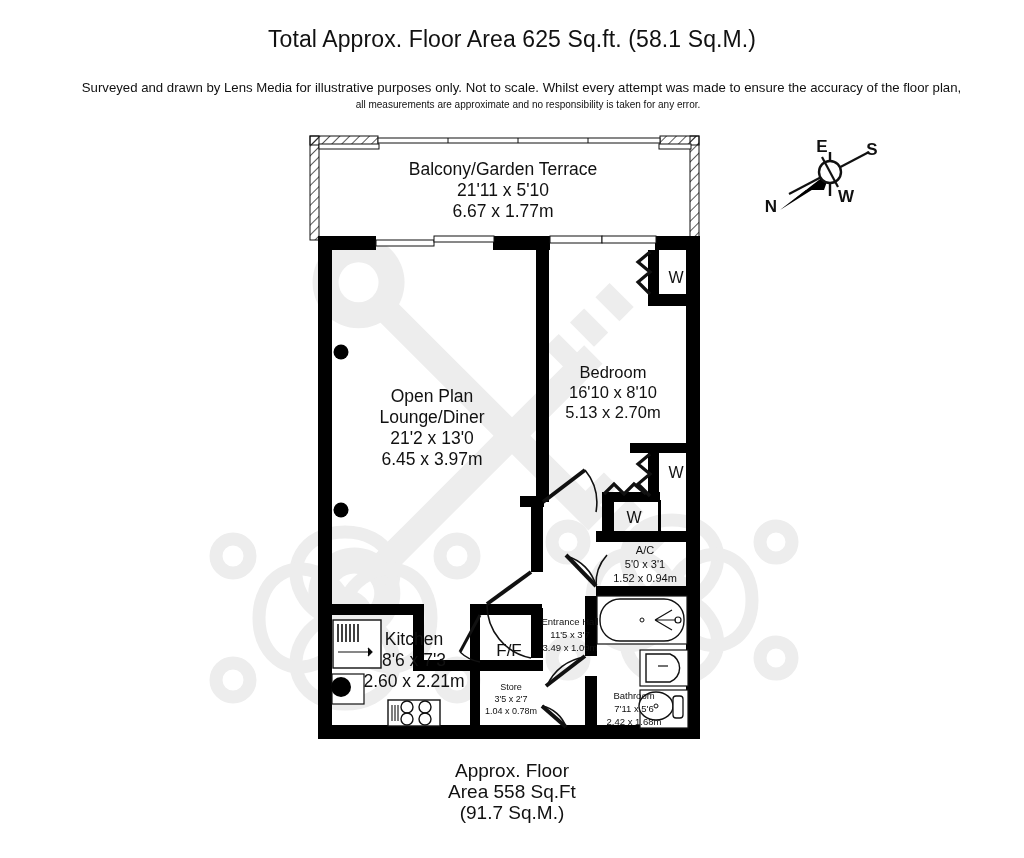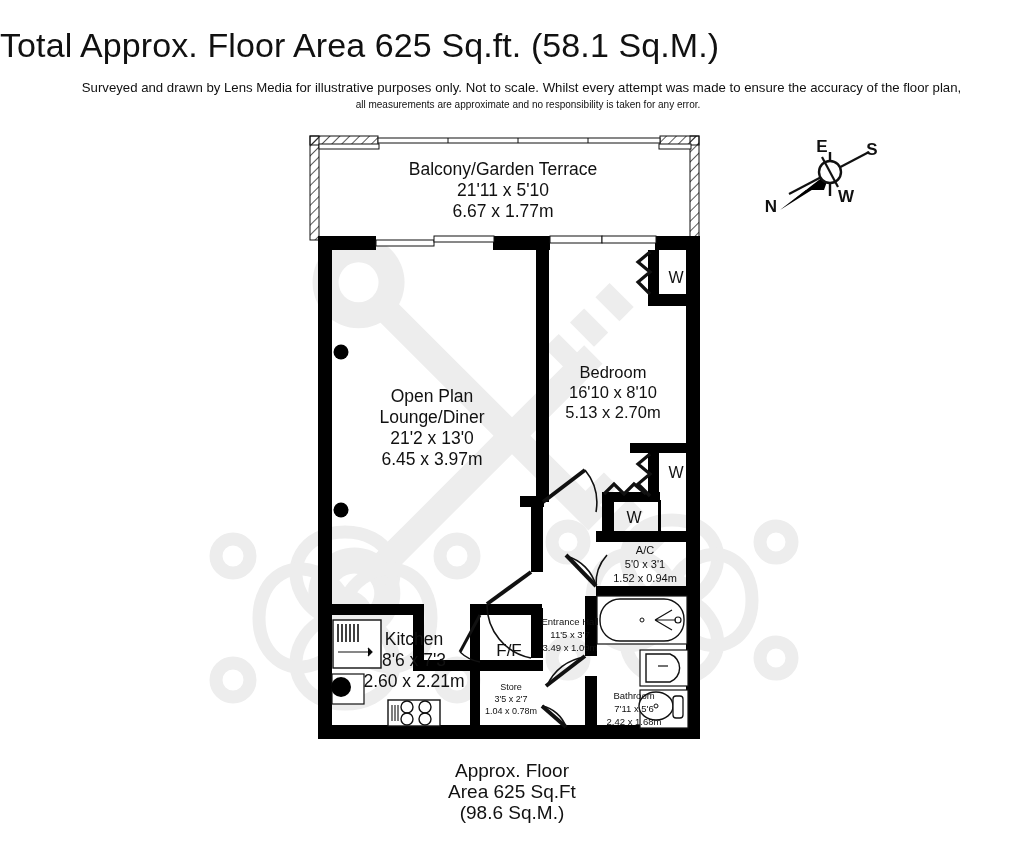--- a/index.html
+++ b/index.html
@@ -11,21 +11,22 @@
     color: #111;
     overflow: hidden;
   }
   #page {
     position: relative;
     width: 1024px; height: 858px;
     background: #ffffff;
   }
   .title {
     position: absolute; left: 0; top: 26px; width: 1024px;
-    font-size: 34px; font-weight: 400; letter-spacing: .1px;
+    text-align: center;
+    font-size: 23px; font-weight: 400; letter-spacing: .1px;
     color: #111;
   }
   .disclaimer-1 {
     position: absolute; left: 0; top: 80px; width: 1024px;
     text-align: center; font-size: 13.2px; color: #111; padding-left: 19px;
   }
   .disclaimer-2 {
     position: absolute; left: 16px; top: 99px; width: 1024px;
     text-align: center; font-size: 10px; color: #111;
   }
@@ -337,17 +338,17 @@
       <text class="compass-lbl" x="822" y="152" text-anchor="middle" font-size="17" fill="#111">E</text>
       <text class="compass-lbl" x="872" y="155" text-anchor="middle" font-size="17" fill="#111">S</text>
       <text class="compass-lbl" x="846" y="202" text-anchor="middle" font-size="17" fill="#111">W</text>
       <text class="compass-lbl" x="771" y="212" text-anchor="middle" font-size="17" fill="#111">N</text>
     </g>
 
   </svg>
 
   <div class="footer">
     <div>Approx. Floor</div>
-    <div>Area 625 Sq.Ft</div>
-    <div>(98.6 Sq.M.)</div>
+    <div>Area 558 Sq.Ft</div>
+    <div>(91.7 Sq.M.)</div>
   </div>
 
 </div>
 
 </body></html>

